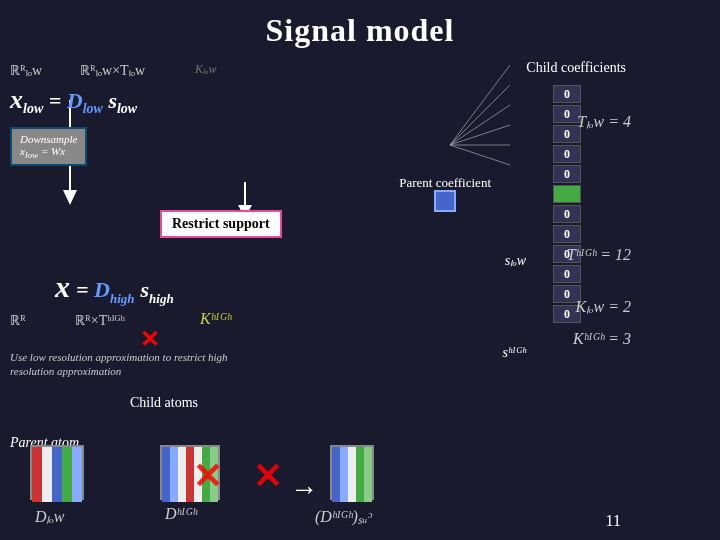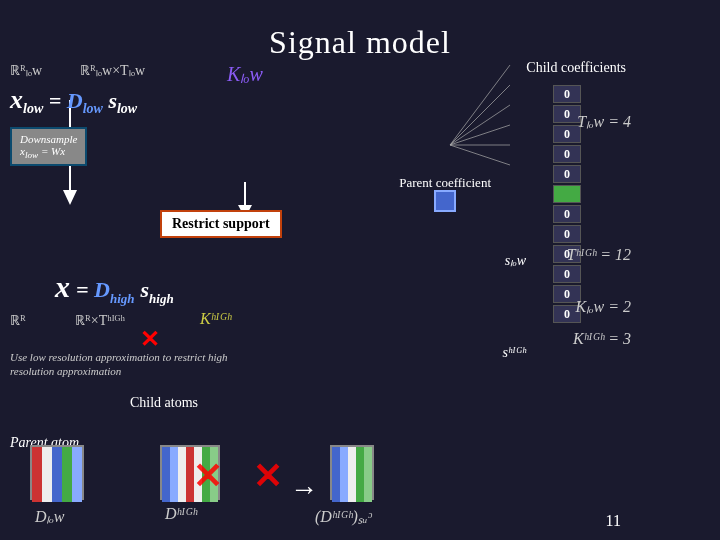--- a/index.html
+++ b/index.html
@@ -9,22 +9,22 @@
       background: #1a1a2e;
       font-family: 'Times New Roman', serif;
       color: white;
       overflow: hidden;
       position: relative;
     }
 
     .page-title {
       text-align: center;
       font-size: 32px;
-      font-weight: normal;
-      padding-top: 24px;
+      font-weight: bold;
+      padding-top: 12px;
       letter-spacing: 1px;
       color: white;
     }
 
     
     .main-area {
       position: absolute;
       top: 55px;
       left: 0;
       width: 636px;
@@ -45,24 +45,23 @@
       top: 5px;
       left: 80px;
       font-size: 14px;
       color: #cccccc;
     }
 
     .klow-top {
       position: absolute;
       top: 5px;
       left: 195px;
-      font-size: 20px;
-      font-style: italic;
-      color: #8b5cf6;
-      margin-left: 32px;
+      font-size: 12px;
+      font-style: italic;
+      color: #737373;
     }
 
     
     .eq-xlow {
       position: absolute;
       top: 30px;
       left: 10px;
       font-size: 22px;
       font-style: italic;
       font-weight: bold;
@@ -81,21 +80,21 @@
       color: white;
       font-style: italic;
     }
 
     
     .restrict-box {
       position: absolute;
       top: 155px;
       left: 160px;
       background: white;
-      border: 2px solid #c2410c;
+      border: 2px solid #ec4899;
       padding: 4px 10px;
       font-size: 14px;
       color: black;
       font-weight: bold;
     }
 
     
     .eq-x {
       position: absolute;
       top: 215px;

